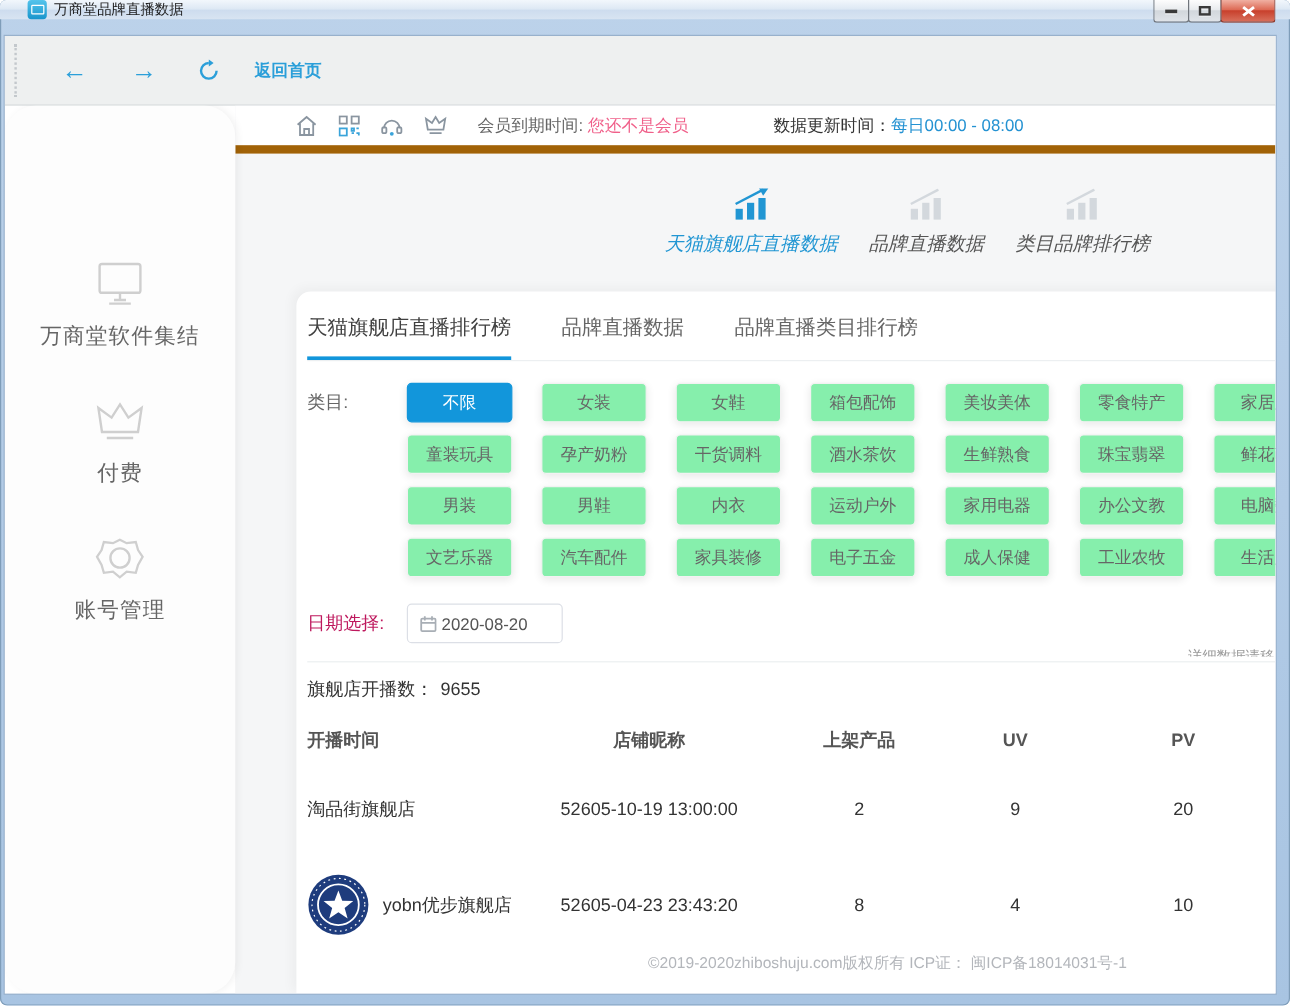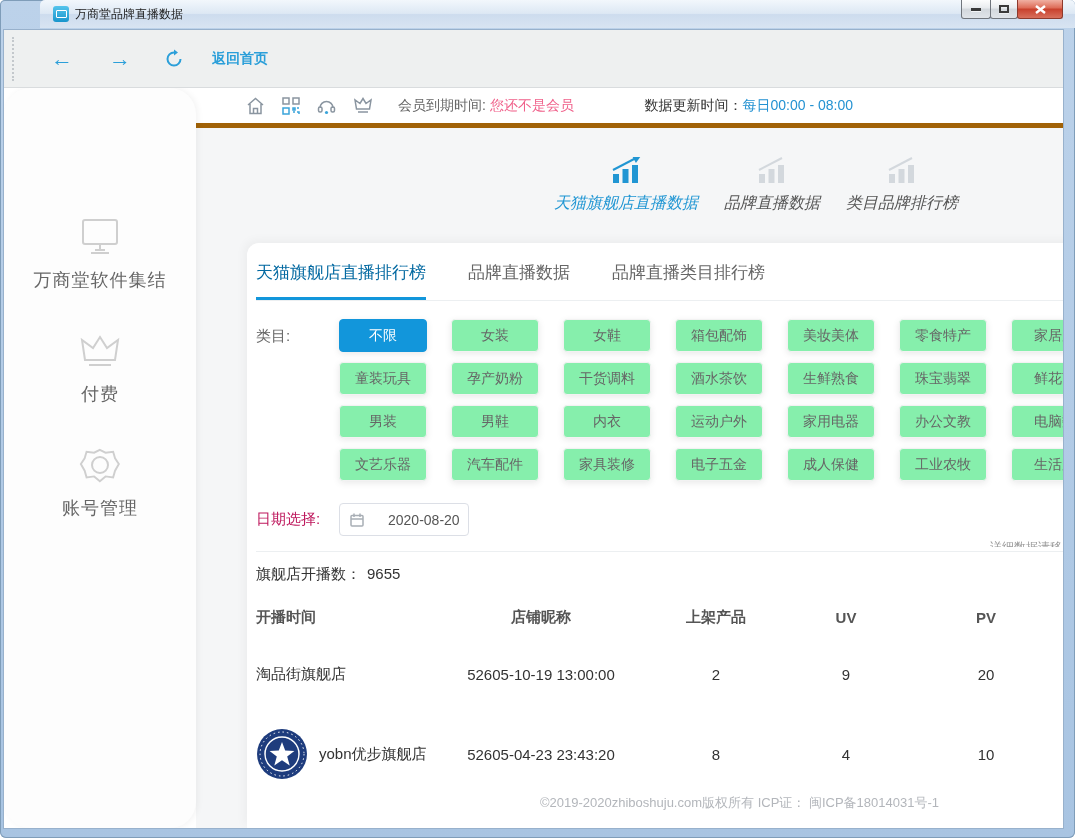--- a/index.html
+++ b/index.html
@@ -1,20 +1,20 @@
 <!DOCTYPE html>
 <html><head>
 <meta charset="utf-8">
 <style>
   * { margin:0; padding:0; box-sizing:border-box; }
   html,body { width:1075px; height:838px; font-family:"Liberation Sans","DejaVu Sans",sans-serif; background:#fff; overflow:hidden; }
 
   
   .window { position:absolute; inset:0; background:linear-gradient(to bottom,#bcd2ea,#a8c4e2); border-radius:5px 5px 6px 6px; box-shadow:inset 0 0 0 1px #7f9db9; }
-  .titlebar { position:absolute; top:0; left:0; right:0; height:28px; background:linear-gradient(180deg,#f2f7fc,#dde8f4 48%,#cddcee 52%,#d8e4f2); border-radius:5px 5px 0 0; display:flex; align-items:center; padding-left:13px;margin-left:40px; }
+  .titlebar { position:absolute; top:0; left:0; right:0; height:16px; background:linear-gradient(180deg,#f2f7fc,#dde8f4 48%,#cddcee 52%,#d8e4f2); border-radius:5px 5px 0 0; display:flex; align-items:center; padding-left:23px; }
   .title-icon { width:16px; height:16px; border-radius:3px; background:linear-gradient(180deg,#55c4ec,#1895cc); margin-right:6px; position:relative; flex:0 0 auto; }
   .title-icon::after { content:""; position:absolute; left:3px; top:4px; width:9px; height:6px; border:1.5px solid #fff; border-radius:1px; }
   .title-text { font-size:12px; color:#1a1a1a; }
   .win-controls { position:absolute; top:0; right:12px; display:flex; }
   .win-btn { height:19px; border:1px solid #70757c; border-top:none; border-radius:0 0 3px 3px; background:linear-gradient(180deg,#fdfdfd,#e8ebee 45%,#d2d7dc 50%,#e0e4e9); display:flex; align-items:center; justify-content:center; margin-left:-1px; cursor:default; }
   .win-btn.min { width:30px; } .win-btn.max { width:28px; }
   .win-btn.close { width:46px; background:linear-gradient(180deg,#f0b0a2,#dd6a55 45%,#c8402c 50%,#d8705c); border-color:#8e3a2c; }
   .icon-minline { width:10px; height:3px; background:#3a3a3a; box-shadow:0 1px 0 rgba(255,255,255,.7); }
   .icon-maxbox { width:10px; height:8px; border:2px solid #3a3a3a; box-shadow:0 1px 0 rgba(255,255,255,.5); }
 
@@ -31,52 +31,52 @@
 
   
   .sidebar { width:192px; flex:0 0 auto; background:#fdfdfd; box-shadow:2px 0 6px rgba(0,0,0,.05); display:flex; flex-direction:column; align-items:center; padding-top:128px; z-index:2;border-radius:26px; }
   .side-item { display:flex; flex-direction:column; align-items:center; margin-bottom:40px; cursor:pointer; }
   .side-item svg { stroke:#cfcfcf; fill:none; stroke-width:2; }
   .side-label { margin-top:10px; font-size:18px; color:#666; letter-spacing:1px; }
 
   
   .main { flex:1; background:#f5f6f7; display:flex; flex-direction:column; overflow:hidden; position:relative; }
 
-  .utilitybar { height:40px; flex:0 0 auto; background:#fff; border-bottom:5px solid #a16207; display:flex; align-items:center; padding-left:50px; font-size:14px; }
+  .utilitybar { height:40px; flex:0 0 auto; background:#fff; border-bottom:7px solid #a16207; display:flex; align-items:center; padding-left:50px; font-size:14px; }
   .u-icon { margin-right:17px; display:flex; align-items:center; cursor:pointer; }
   .u-icon svg { stroke:#8a95a0; fill:none; stroke-width:1.5; }
   .member-label { color:#666; margin-left:8px; }
   .member-value { color:#f0608a; margin-left:4px; }
   .update-wrap { margin-left:auto; margin-right:210px; }
   .update-label { color:#333; }
   .update-value { color:#2492d2; }
 
   .navrow { height:115px; flex:0 0 auto; display:flex; align-items:center; padding-left:358px; gap:26px; }
   .nav-item { display:flex; flex-direction:column; align-items:center; cursor:pointer; }
   .nav-item .nav-label { font-size:16px; margin-top:9px; color:#555;font-style:italic; }
   .nav-item.active .nav-label { color:#2196d3; }
   .nav-item svg { color:#d3d8dd; }
   .nav-item.active svg { color:#2196d3; }
 
   
   .panel { flex:1; width:976px; margin-left:51px; background:#fff; border-radius:12px 0 0 0; box-shadow:-3px -3px 10px rgba(0,0,0,.04); padding:18px 0 10px 9px; display:flex; flex-direction:column; overflow:hidden; }
 
   .tabs { display:flex; gap:42px; border-bottom:1px solid #ecef f1; border-bottom:1px solid #eceff1; }
   .tab { font-size:17px; color:#666; padding-bottom:13px; border-bottom:3px solid transparent; cursor:pointer; }
-  .tab.active { color:#0369a1; border-bottom-color:#1296db; }
+  .tab.active { color:#404040; border-bottom-color:#1296db; }
 
   .cat-section { display:flex; margin-top:18px; }
   .cat-label { width:83px; font-size:15px; color:#666; line-height:33px; flex:0 0 auto; }
   .cat-grid { display:grid; grid-template-columns:repeat(7,88px); gap:10px 24px; }
   .cat-btn { height:33px; background:#86efac; border:1px solid #f2f2f2; border-radius:4px; box-shadow:0 2px 7px rgba(0,0,0,.09); font-size:14px; color:#666; display:flex; align-items:center; justify-content:center; cursor:pointer; white-space:nowrap; overflow:hidden; }
   .cat-btn.sel { background:#1296db; color:#fff; border-color:#1296db; }
 
   .date-row { display:flex; align-items:center; margin-top:22px; }
   .date-label { width:83px; font-size:15px; color:#be185d; }
-  .date-input { width:130px; height:33px; border:1px solid #dcdfe6; border-radius:4px; display:flex; align-items:center; padding-left:10px; gap:24px; font-size:14px; color:#555; background:#fff; cursor:pointer; }
+  .date-input { width:130px; height:33px; border:1px solid #dcdfe6; border-radius:4px; display:flex; align-items:center; padding-left:10px; gap:4px; font-size:14px; color:#555; background:#fff; cursor:pointer; }
   .date-input svg { stroke:#a8aeb5; fill:none; stroke-width:1.5; }
 
   .note-row { width:806px; text-align:right; font-size:12px; color:#999; margin-top:3px; height:16px; overflow:hidden; white-space:nowrap; }
   .divider { border-bottom:1px solid #eceff1; margin-top:4px; }
 
   .count-row { margin-top:13px; font-size:15px; color:#333; }
   .count-value { margin-left:6px; }
 
   .table { margin-top:16px; }
   .t-grid { display:grid; grid-template-columns:190px 190px 160px 100px 180px; align-items:center; }

